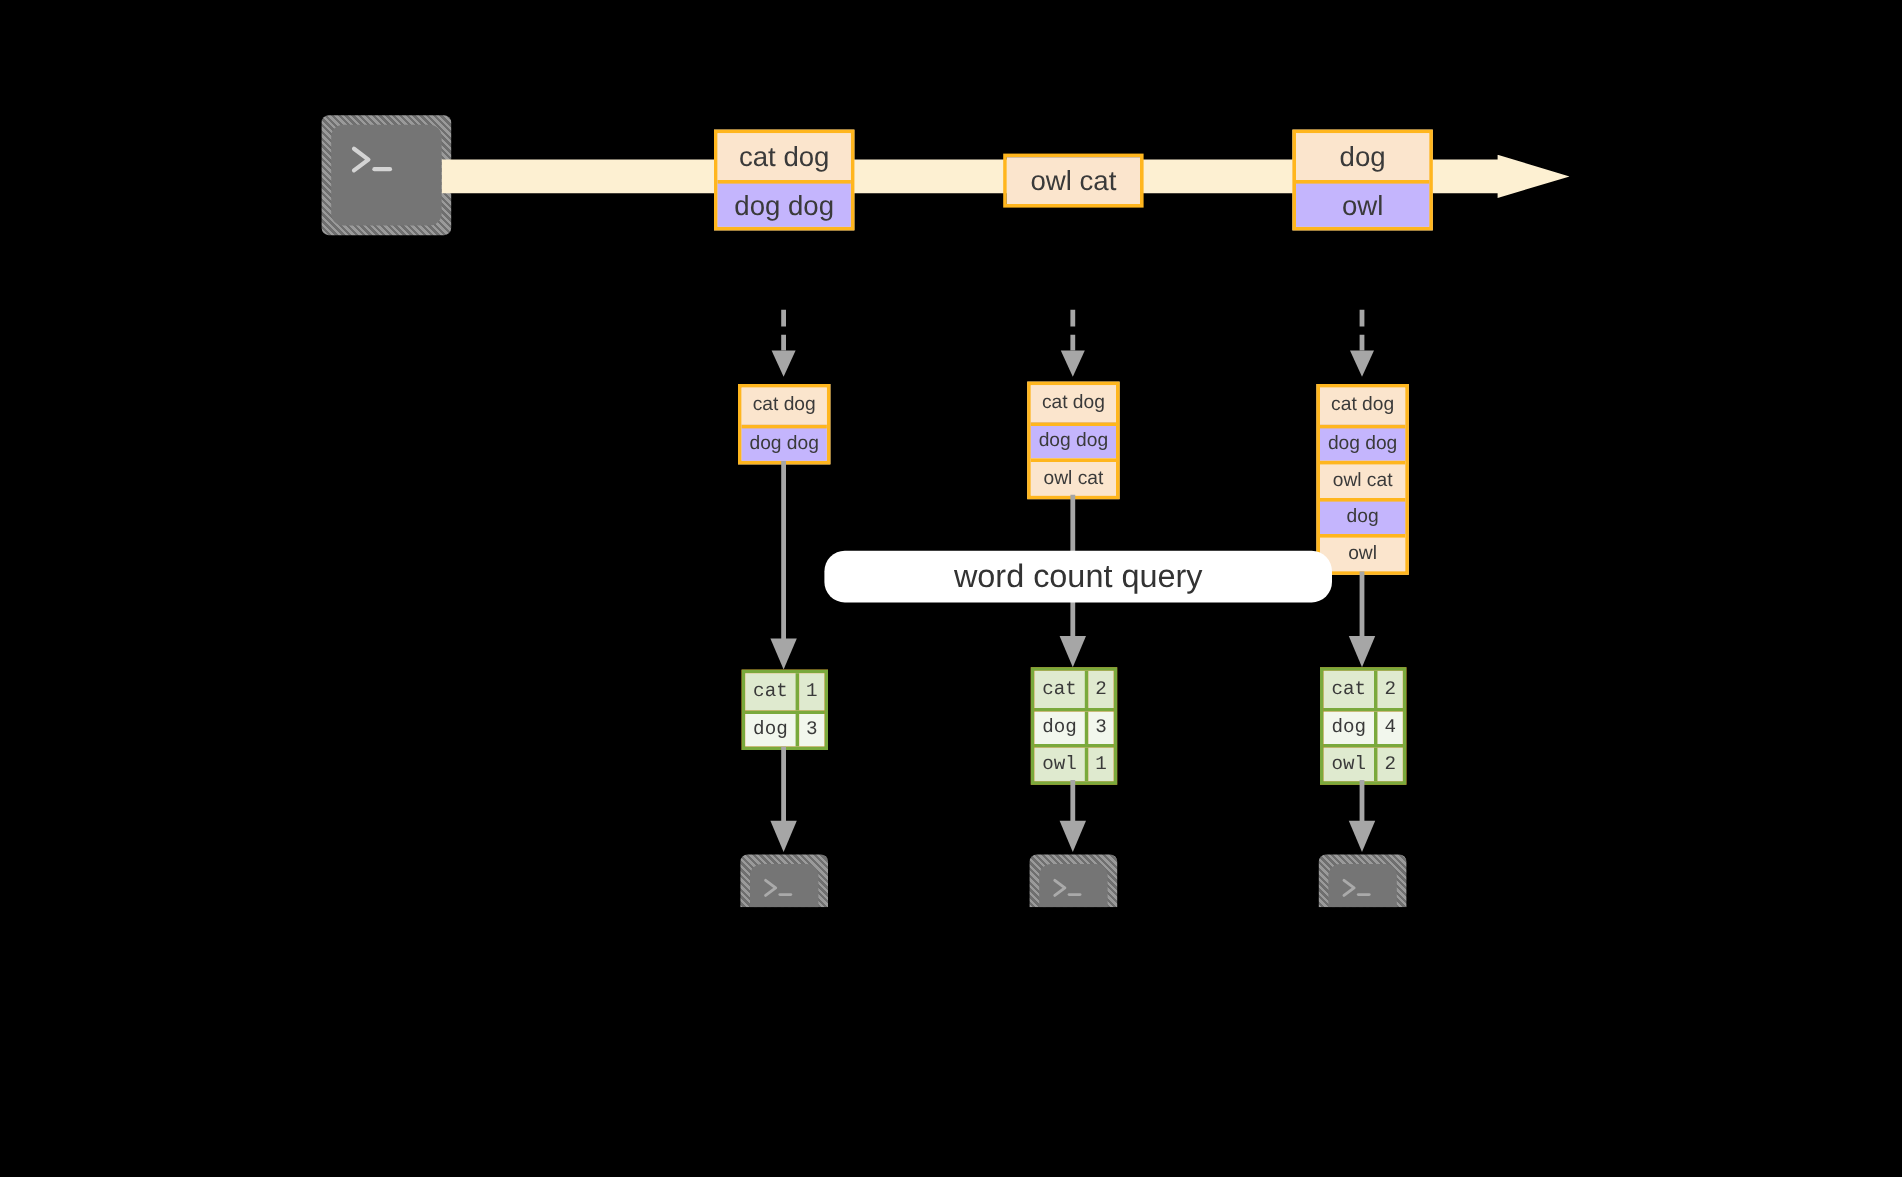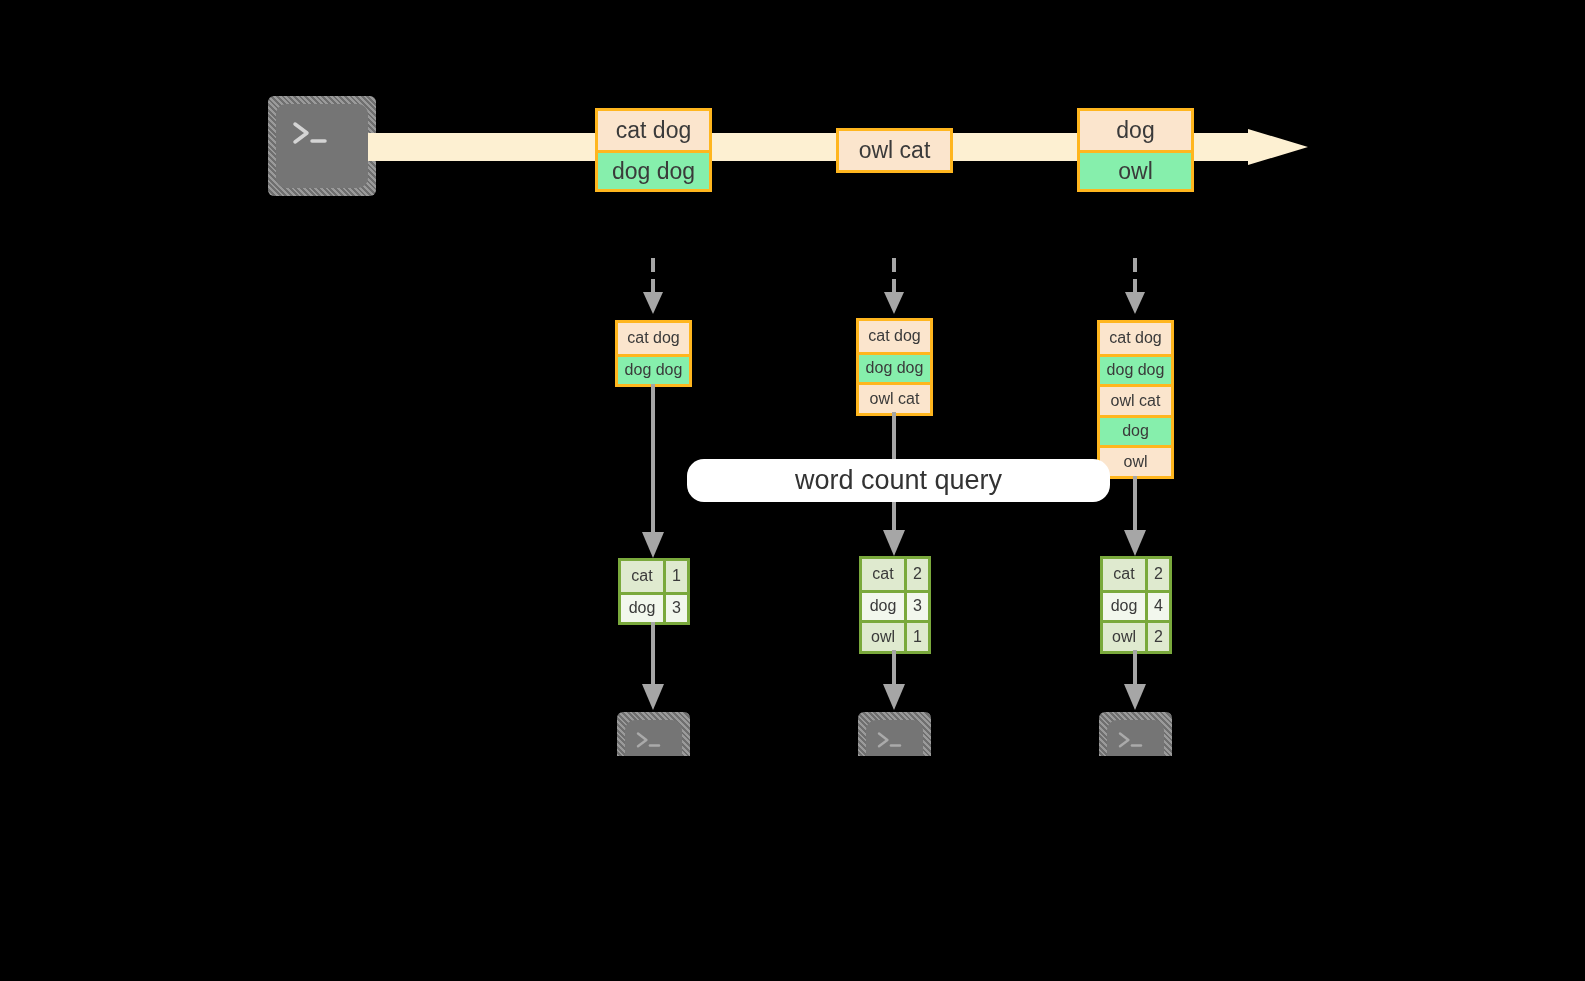--- a/index.html
+++ b/index.html
@@ -58,34 +58,35 @@
   }
   .rec-row {
     box-sizing: border-box;
     display: flex;
     align-items: center;
     justify-content: center;
     color: #3a3a3a;
     white-space: nowrap;
   }
   .rec-row.shade-a { background: #fbe5cd; }
-  .rec-row.shade-b { background: #86efac; }
+  .rec-row.shade-b { background: #c4b5fd; }
   .rec-row + .rec-row { border-top: 3px solid #ffb61e; }
 
   
   .big .rec-row { height: 39px; font-size: 23px; }
   
   .small .rec-row { height: 30.5px; font-size: 16px; }
 
   
   .count-table {
     position: absolute;
     border: 3px solid #7aa93c;
     box-sizing: border-box;
     background: #f97316;
+    font-family: Liberation Mono, monospace;
   }
   .ct-row {
     display: flex;
     height: 30.5px;
     box-sizing: border-box;
   }
   .ct-row + .ct-row { border-top: 3px solid #7aa93c; }
   .ct-row.shade-a .ct-word, .ct-row.shade-a .ct-num { background: #dfeacf; }
   .ct-row.shade-b .ct-word, .ct-row.shade-b .ct-num { background: #f2f7ed; }
   .ct-word {

